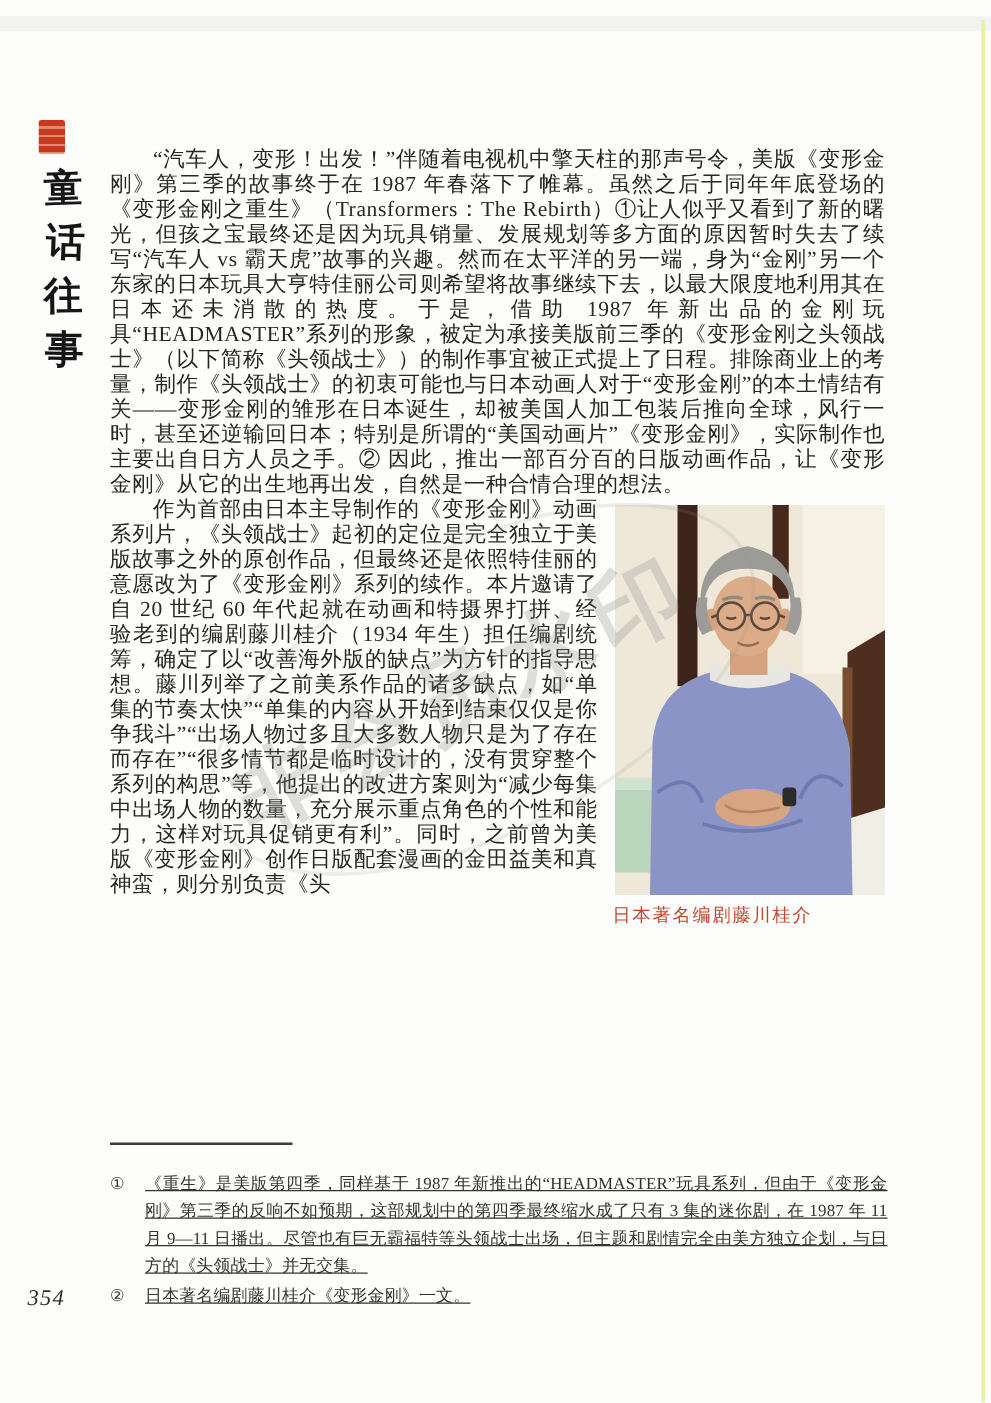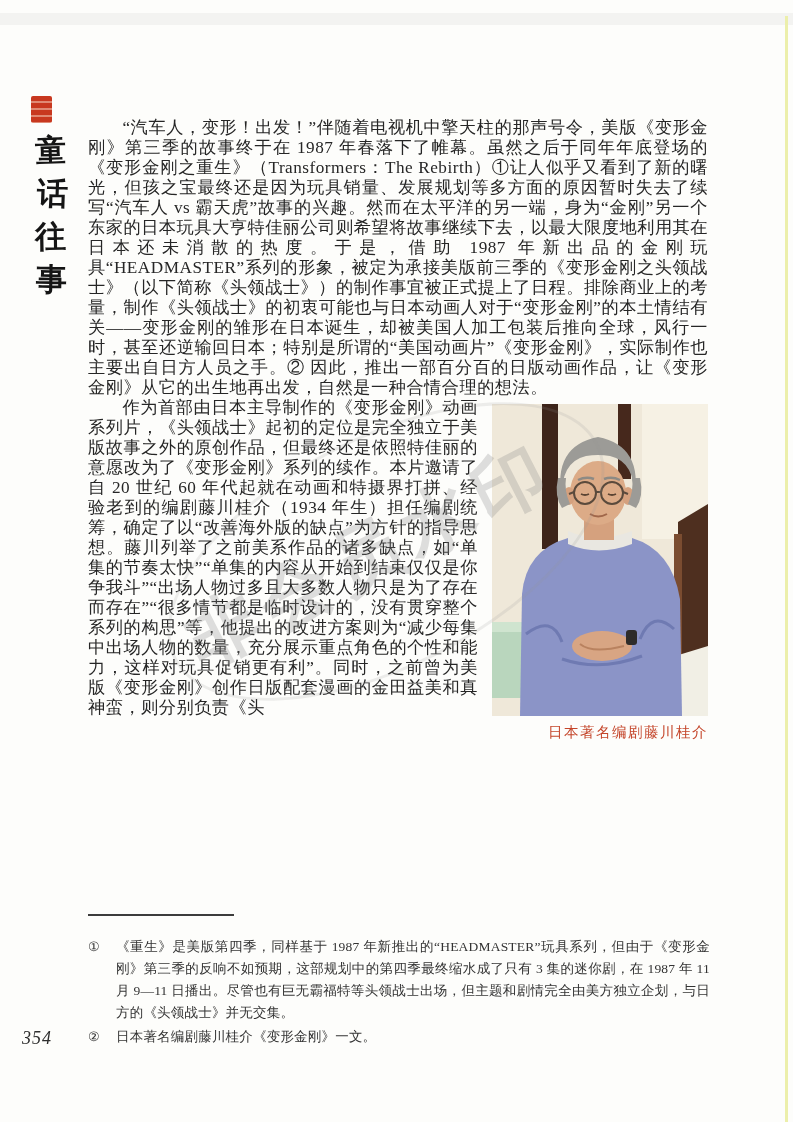--- a/index.html
+++ b/index.html
@@ -87,21 +87,21 @@
 
   
   figure.photo {
     float: right;
     width: 218px;
     margin: 6px 0 4px 12px;
   }
   figure.photo svg { display: block; width: 216px; height: 312px; margin-left: 2px; }
   figcaption {
     margin-top: 7px;
-    text-align: right;
+    text-align: left;
     font-size: 14.5px;
     letter-spacing: 1.5px;
     color: #c4452a;
   }
 
   
   .footnotes {
     position: absolute;
     left: 88px; top: 914px;
     width: 622px;
@@ -116,21 +116,21 @@
     display: flex;
     font-size: 13.5px;
     line-height: 22px;
     text-align: justify;
     margin-bottom: 2px;
   }
   .footnote .marker {
     flex: 0 0 28px;
     font-size: 13px;
   }
-  .footnote .fn-text { flex: 1; letter-spacing: 0.2px; }
+  .footnote .fn-text { flex: 1; letter-spacing: 0.2px; text-decoration: underline; }
 
   
   .page-number {
     position: absolute;
     left: 22px; top: 1028px;
     font-size: 18px;
     font-style: italic;
     color: #2e2e2e;
     letter-spacing: 1px;
   }

